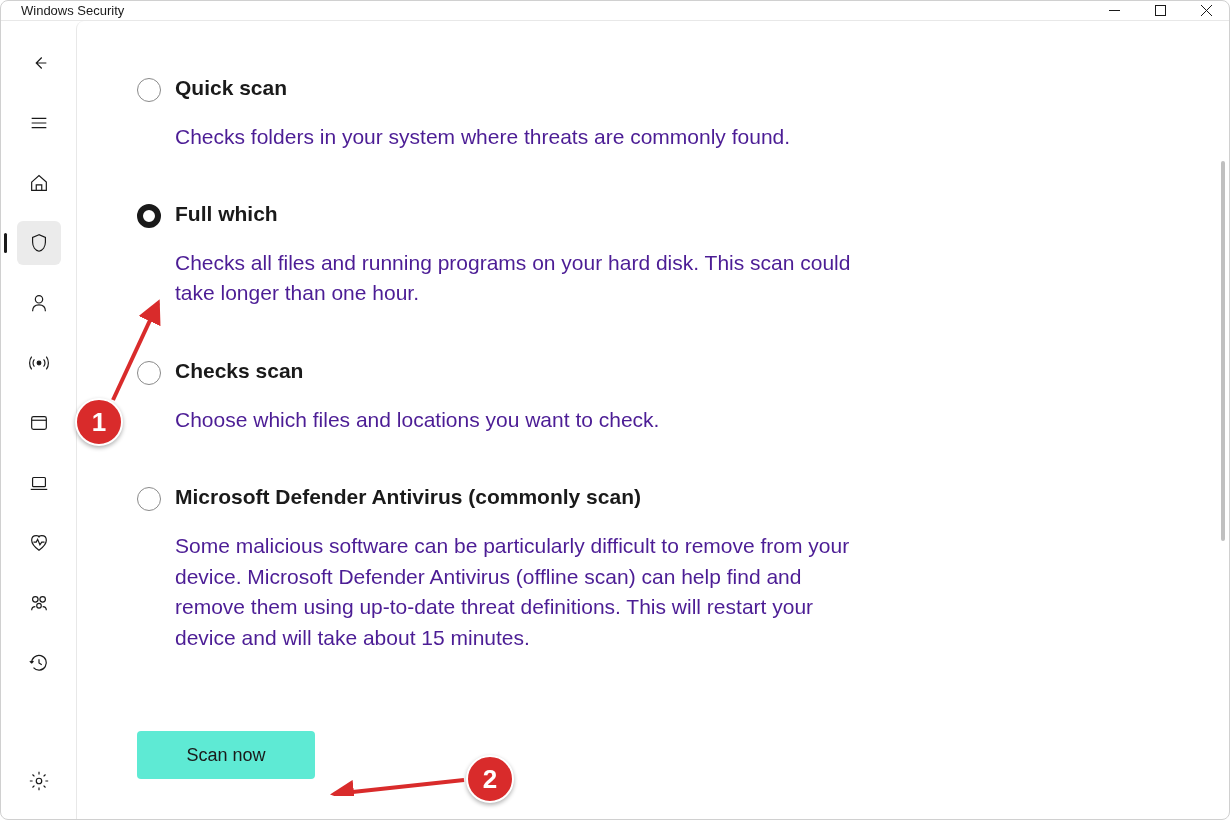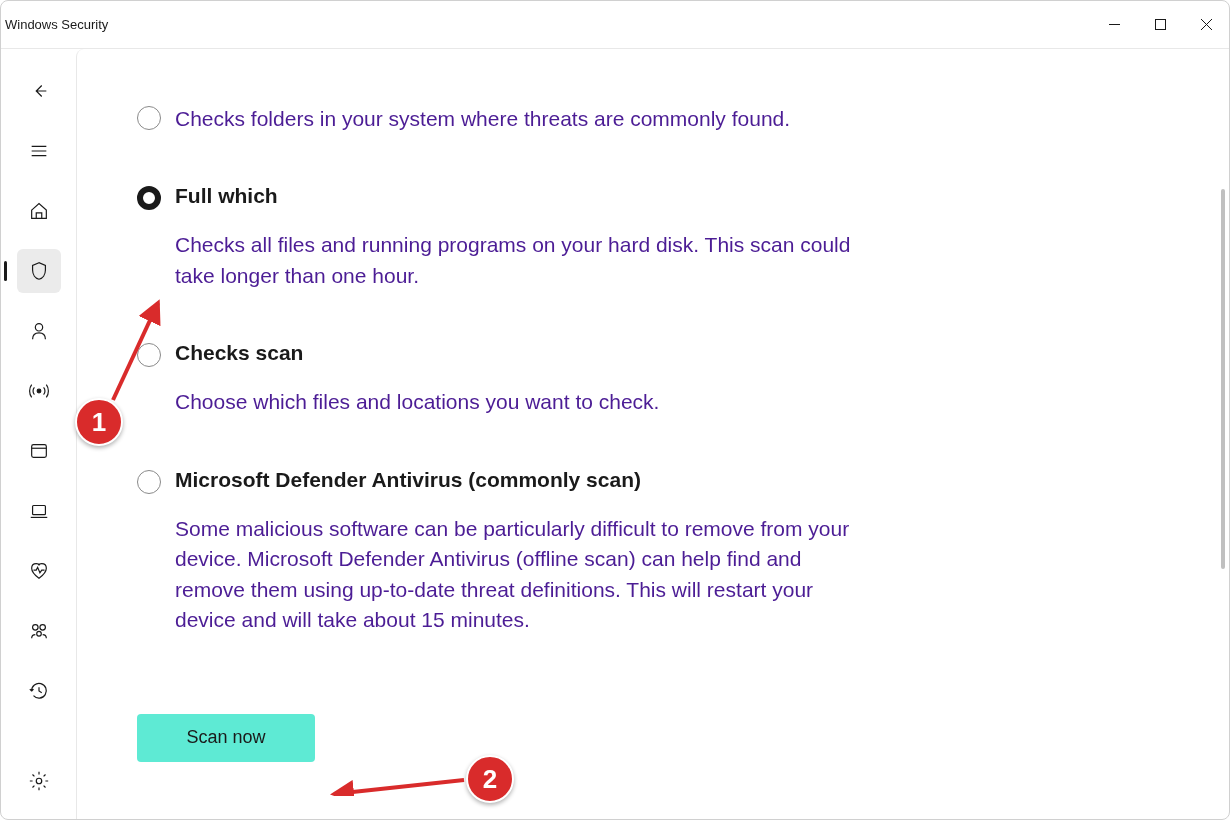--- a/index.html
+++ b/index.html
@@ -20,21 +20,21 @@
       overflow: hidden;
       position: relative;
     }
 
     
     .title-bar {
       height: 48px;
       display: flex;
       align-items: center;
       justify-content: space-between;
-      padding: 0 0 0 4px;
+      padding: 0 0 0 20px;
       border-bottom: 1px solid #e8e8e8;
     }
 
     .title-text {
       font-size: 13px;
       color: #1a1a1a;
     }
 
     .window-controls {
       display: flex;
@@ -336,20 +336,21 @@
     </div>
   </div>
 
   <div class="content-wrap">
     <div class="content">
       <div class="scan-options">
 
         <div class="scan-option">
           <div class="radio"></div>
           <div class="option-body">
+            <div class="option-title">Quick scan</div>
             <div class="option-desc">Checks folders in your system where threats are commonly found.</div>
           </div>
         </div>
 
         <div class="scan-option">
           <div class="radio selected"></div>
           <div class="option-body">
             <div class="option-title">Full which</div>
             <div class="option-desc">Checks all files and running programs on your hard disk. This scan could take longer than one hour.</div>
           </div>

